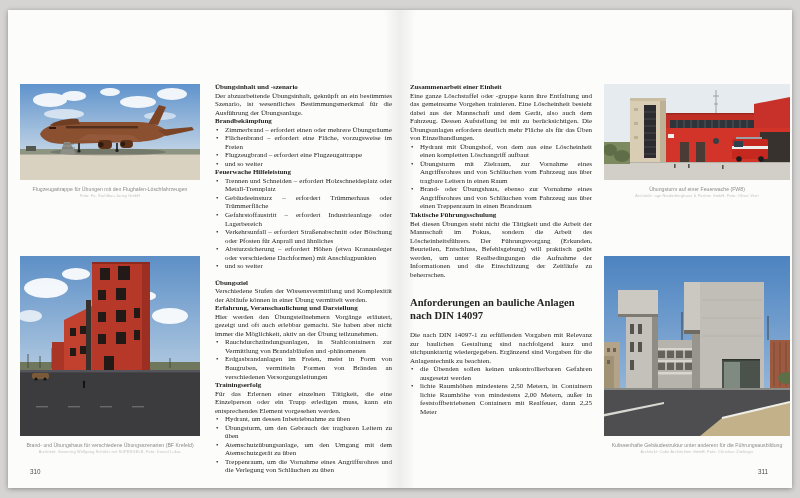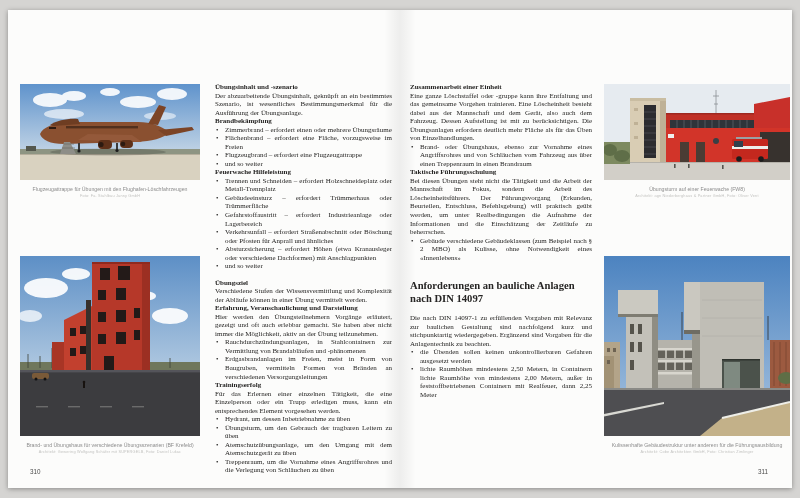--- a/index.html
+++ b/index.html
@@ -178,24 +178,25 @@
         <div class="blk b">Übungsturm, um den Gebrauch der tragbaren Leitern zu üben</div>
         <div class="blk b">Atemschutzübungsanlage, um den Umgang mit dem Atemschutzgerät zu üben</div>
         <div class="blk b">Treppenraum, um die Vornahme eines Angriffsrohres und die Verlegung von Schläuchen zu üben</div>
       </div>
 
     <div class="pagenum" style="left:22px;top:458px;">310</div>
 
     <div class="col" style="left:402px;top:73px;width:182px;height:396px;">
         <div class="blk h">Zusammenarbeit einer Einheit</div>
         <div class="blk p">Eine ganze Löschstaffel oder -gruppe kann ihre Entfaltung und das gemeinsame Vorgehen trainieren. Eine Löscheinheit besteht dabei aus der Mannschaft und dem Gerät, also auch dem Fahrzeug. Dessen Aufstellung ist mit zu berücksichtigen. Die Übungsanlagen erfordern deutlich mehr Fläche als für das Üben von Einzelhandlungen.</div>
+        <div class="blk b">Hydrant mit Übungshof, von dem aus eine Löscheinheit einen kompletten Löschangriff aufbaut</div>
+        <div class="blk b">Übungsturm mit Zielraum, zur Vornahme eines Angriffsrohres und von Schläuchen vom Fahrzeug aus über tragbare Leitern in einen Raum</div>
         <div class="blk b">Brand- oder Übungshaus, ebenso zur Vornahme eines Angriffsrohres und von Schläuchen vom Fahrzeug aus über einen Treppenraum in einen Brandraum</div>
         <div class="blk h">Taktische Führungsschulung</div>
         <div class="blk p">Bei diesen Übungen steht nicht die Tätigkeit und die Arbeit der Mannschaft im Fokus, sondern die Arbeit des Löscheinheitsführers. Der Führungsvorgang (Erkunden, Beurteilen, Entschluss, Befehlsgebung) will praktisch geübt werden, um unter Realbedingungen die Aufnahme der Informationen und die Einschätzung der Zeitläufe zu beherrschen.</div>
-        <div class="blk b">Gebäude verschiedene Gebäudeklassen (zum Beispiel nach § 2 MBO) als Kulisse, ohne Notwendigkeit eines «Innenlebens»</div>
         <div class="blk gap"></div>
         <div class="blk gap"></div>
         <div class="blk h1">Anforderungen an bauliche Anlagen nach DIN 14097</div>
         <div class="blk gap"></div>
         <div class="blk p">Die nach DIN 14097-1 zu erfüllenden Vorgaben mit Relevanz zur baulichen Gestaltung sind nachfolgend kurz und stichpunktartig wiedergegeben. Ergänzend sind Vorgaben für die Anlagentechnik zu beachten.</div>
         <div class="blk b">die Übenden sollen keinen unkontrollierbaren Gefahren ausgesetzt werden</div>
         <div class="blk b">lichte Raumhöhen mindestens 2,50 Metern, in Containern lichte Raumhöhe von mindestens 2,00 Metern, außer in feststoffbetriebenen Containern mit Realfeuer, dann 2,25 Meter</div>
       </div>
 
     <div class="photo" style="left:596px;top:74px;width:186px;height:96px;">

